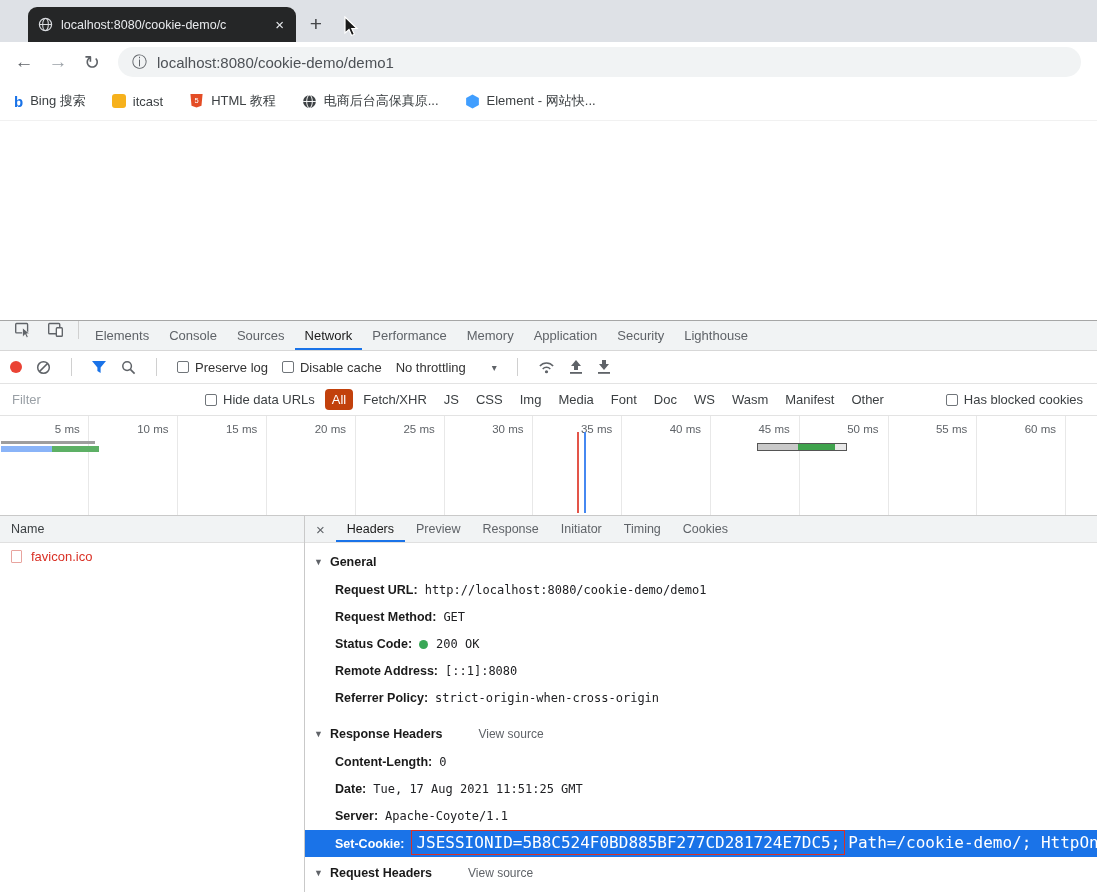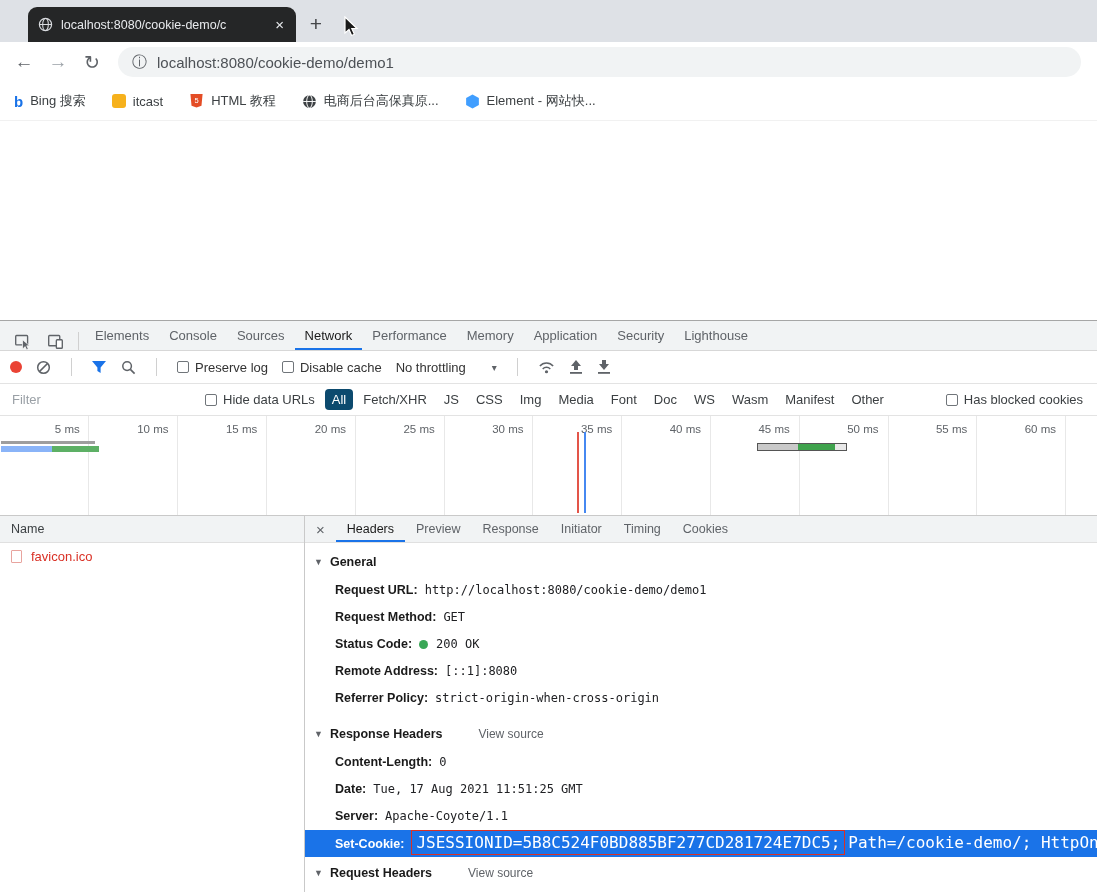--- a/index.html
+++ b/index.html
@@ -27,38 +27,38 @@
   .bookmarks { height:39px; background:#fff; display:flex; align-items:center; gap:26px; padding:0 14px; font-size:13px; color:#3c4043; border-bottom:1px solid #f1f1f1; flex:none; }
   .bm { display:flex; align-items:center; gap:7px; white-space:nowrap; }
   .bm-b { font-weight:bold; font-size:15px; color:#1a73e8; }
   .bm-sq { width:14px; height:14px; border-radius:3px; background:#f6b11c; }
 
   .page { flex:1; background:#fff; }
 
   
   .devtools { height:572px; flex:none; border-top:1px solid #a6a6a6; display:flex; flex-direction:column; font-size:12.5px; color:#333; background:#fff; }
 
-  .dt-tabs { height:30px; flex:none; background:#f1f3f4; border-bottom:1px solid #d7d7d7; display:flex; align-items:flex-end; padding:0 6px; }
+  .dt-tabs { height:30px; flex:none; background:#f1f3f4; border-bottom:1px solid #d7d7d7; display:flex; align-items:flex-start; padding:0 6px; }
   .dt-tool-icon { padding:0 8px; display:flex; align-items:center; }
   .dt-sep { width:1px; height:18px; background:#d0d0d0; margin:0 6px; }
   .dt-tab { height:100%; display:flex; align-items:center; padding:0 10px; color:#5f6368; font-size:13px; }
   .dt-tab.active { color:#1a1a1a; box-shadow:inset 0 -2px 0 #1a73e8; }
 
   .dt-toolbar { height:33px; flex:none; display:flex; align-items:center; padding:0 10px; gap:14px; border-bottom:1px solid #e3e3e3; background:#fff; font-size:13px; color:#333; }
   .rec-dot { width:12px; height:12px; border-radius:50%; background:#ea4335; }
   .cb { width:12px; height:12px; border:1.5px solid #70757a; border-radius:2px; background:#fff; flex:none; }
   .cbl { display:flex; align-items:center; gap:6px; white-space:nowrap; }
   .caret { color:#5f6368; font-size:10px; margin-left:20px; }
 
   .dt-filterrow { height:32px; flex:none; display:flex; align-items:center; padding:0 10px; gap:10px; border-bottom:1px solid #e3e3e3; font-size:13px; color:#3c4043; }
   .filter-input { border:none; outline:none; width:185px; font-size:13px; font-family:"Liberation Sans",sans-serif; color:#333; background:transparent; }
   .filter-input::placeholder { color:#9aa0a6; }
   .chips { display:flex; align-items:center; gap:3px; }
   .chip { padding:3px 7px; border-radius:4px; white-space:nowrap; }
-  .chip.selected { background:#0c4a6e; color:#fff; }
+  .chip.selected { background:#c2410c; color:#fff; }
   .right-cb { margin-left:auto; margin-right:4px; }
 
   .dt-timeline { height:100px; flex:none; position:relative; border-bottom:1px solid #c9c9c9; overflow:hidden; background:#fff; }
   .gl { position:absolute; top:0; bottom:0; width:1px; background:#e8e8e8; }
   .tick-row { position:absolute; top:7px; left:0; display:flex; }
   .tick { width:88.75px; flex:none; text-align:right; padding-right:9px; font-size:11.5px; color:#5f6368; }
   .wf-thin { position:absolute; left:1px; top:25px; width:94px; height:3px; background:#9e9e9e; }
   .wf-main { position:absolute; left:1px; top:30px; width:98px; height:6px; background:linear-gradient(to right,#8ab4f8 0 52%,#5db065 52%); }
   .ev { position:absolute; top:16px; bottom:2px; width:2px; }
   .ev-red { left:577px; background:#e35549; }

